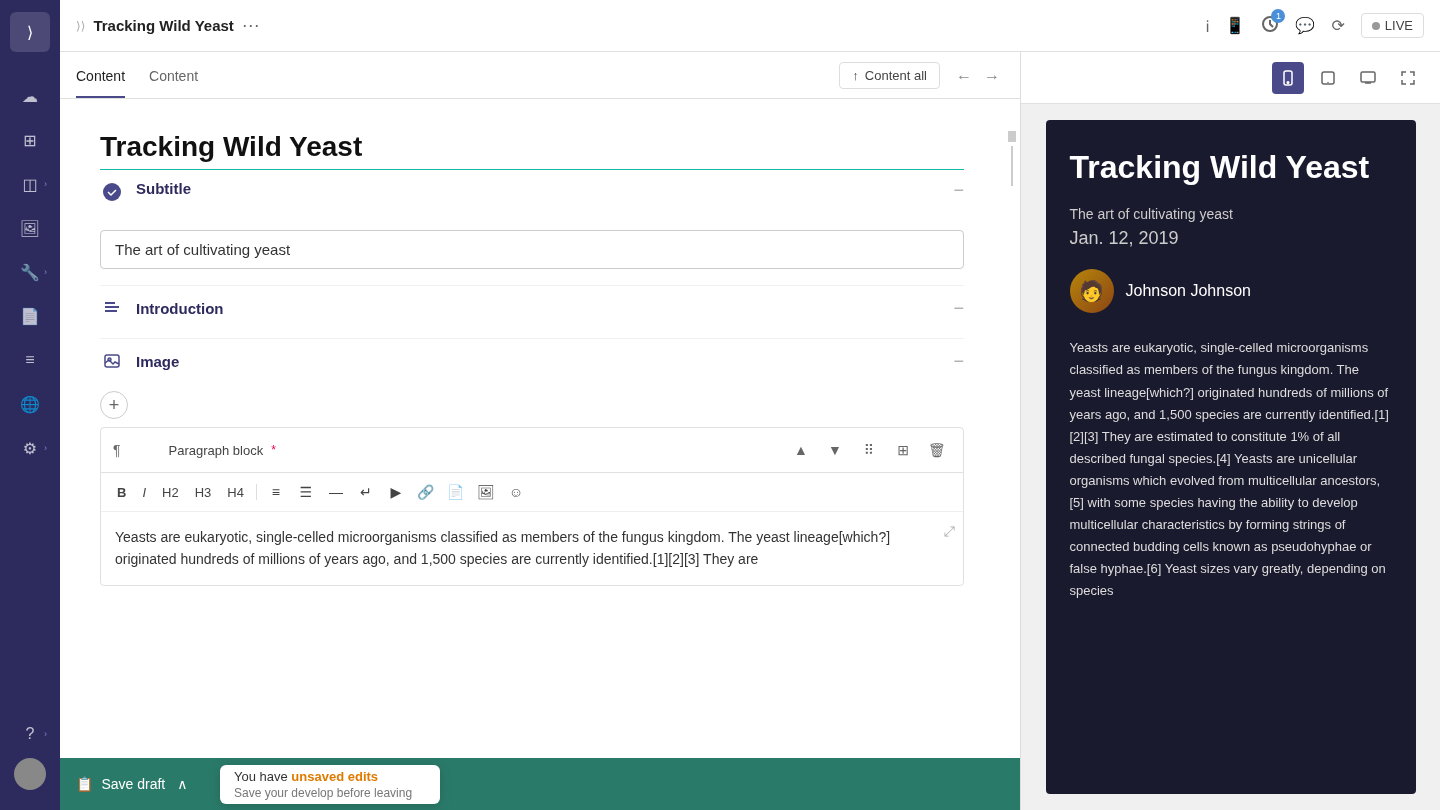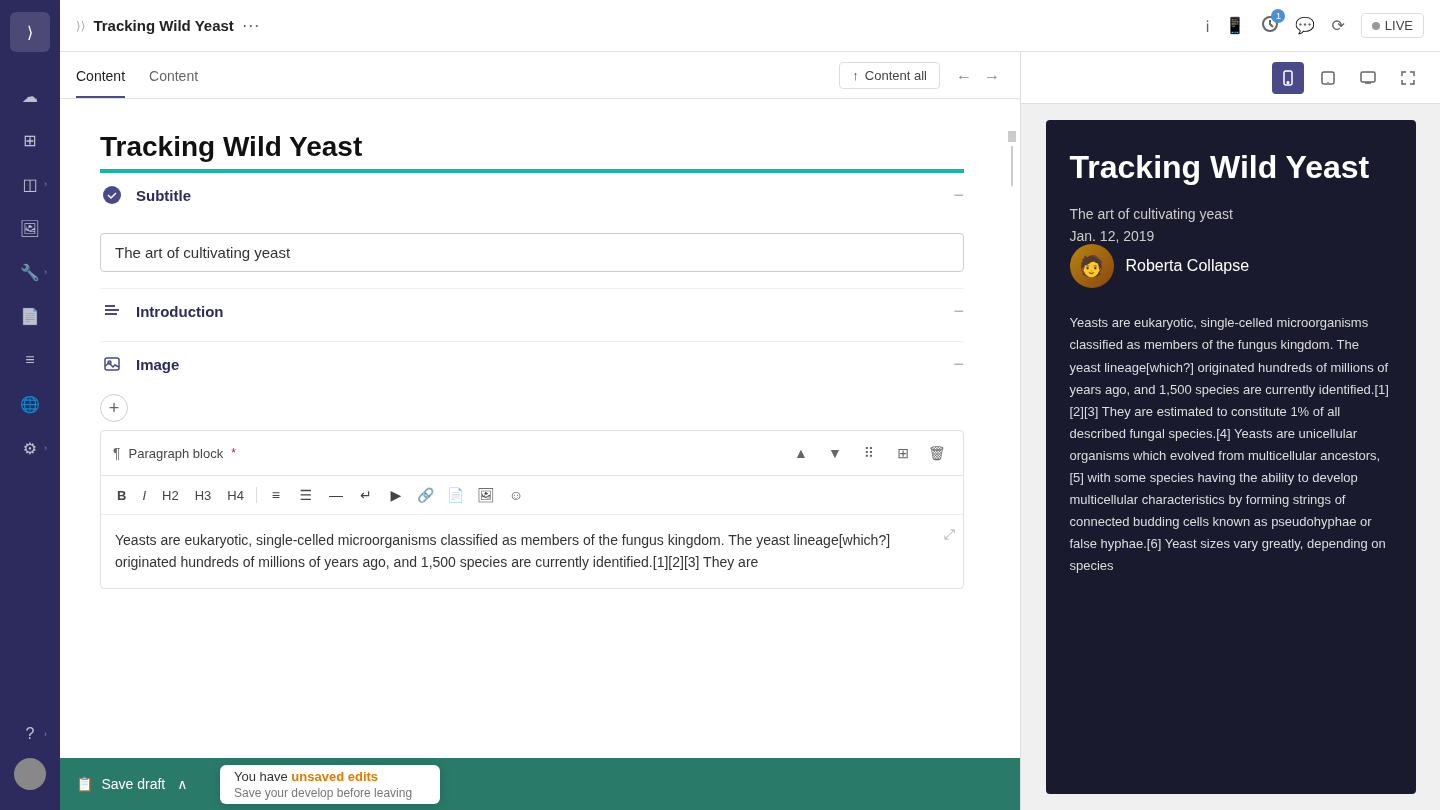--- a/index.html
+++ b/index.html
@@ -196,25 +196,25 @@
     }
     .page-main-subtitle-hint {
       font-size: 13px;
       color: #999;
       margin-bottom: 28px;
     }
 
     
     .field-row {
       display: flex;
-      align-items: center;
+      align-items: flex-start;
       gap: 12px;
       margin-bottom: 16px;
       padding: 10px 0;
-      border-top: 4px solid #14b8a6;
+      border-top: 1px solid #14b8a6;
     }
     .field-icon {
       width: 24px;
       height: 24px;
       display: flex;
       align-items: center;
       justify-content: center;
       color: #4a4a8a;
       font-size: 14px;
     }
@@ -283,20 +283,21 @@
       border-bottom: 1px solid #e0e0e0;
     }
     .block-type-icon {
       color: #666;
       font-size: 14px;
     }
     .block-type-label {
       font-size: 13px;
       color: #444;
       font-weight: 500;
+      margin-left: 40px;
     }
     .required-star {
       color: #e05;
       font-size: 12px;
     }
     .block-header-actions {
       margin-left: auto;
       display: flex;
       gap: 6px;
       align-items: center;
@@ -475,22 +476,23 @@
       color: white;
       margin-bottom: 20px;
       line-height: 1.2;
     }
     .preview-meta {
       font-size: 14px;
       color: #ccc;
       margin-bottom: 6px;
     }
     .preview-date {
-      font-size: 14px;
+      font-size: 18px;
       color: #ccc;
+      margin-bottom: 20px;
     }
     .preview-author {
       display: flex;
       align-items: center;
       gap: 12px;
       margin-bottom: 24px;
     }
     .preview-avatar {
       width: 44px;
       height: 44px;
@@ -747,21 +749,21 @@
             </svg>
         </div>
       </div>
       <div class="preview-content">
         <div class="preview-card">
           <h2 class="preview-title">Tracking Wild Yeast</h2>
           <div class="preview-meta">The art of cultivating yeast</div>
           <div class="preview-date">Jan. 12, 2019</div>
           <div class="preview-author">
             <div class="preview-avatar">🧑</div>
-            <span class="preview-author-name">Roberta Collapse</span>
+            <span class="preview-author-name">Johnson Johnson</span>
           </div>
           <div class="preview-body">Yeasts are eukaryotic, single-celled microorganisms classified as members of the fungus kingdom. The yeast lineage[which?] originated hundreds of millions of years ago, and 1,500 species are currently identified.[1][2][3] They are estimated to constitute 1% of all described fungal species.[4] Yeasts are unicellular organisms which evolved from multicellular ancestors,[5] with some species having the ability to develop multicellular characteristics by forming strings of connected budding cells known as pseudohyphae or false hyphae.[6] Yeast sizes vary greatly, depending on species</div>
         </div>
       </div>
     </div>
 
   </div>
 
 </div>
 

